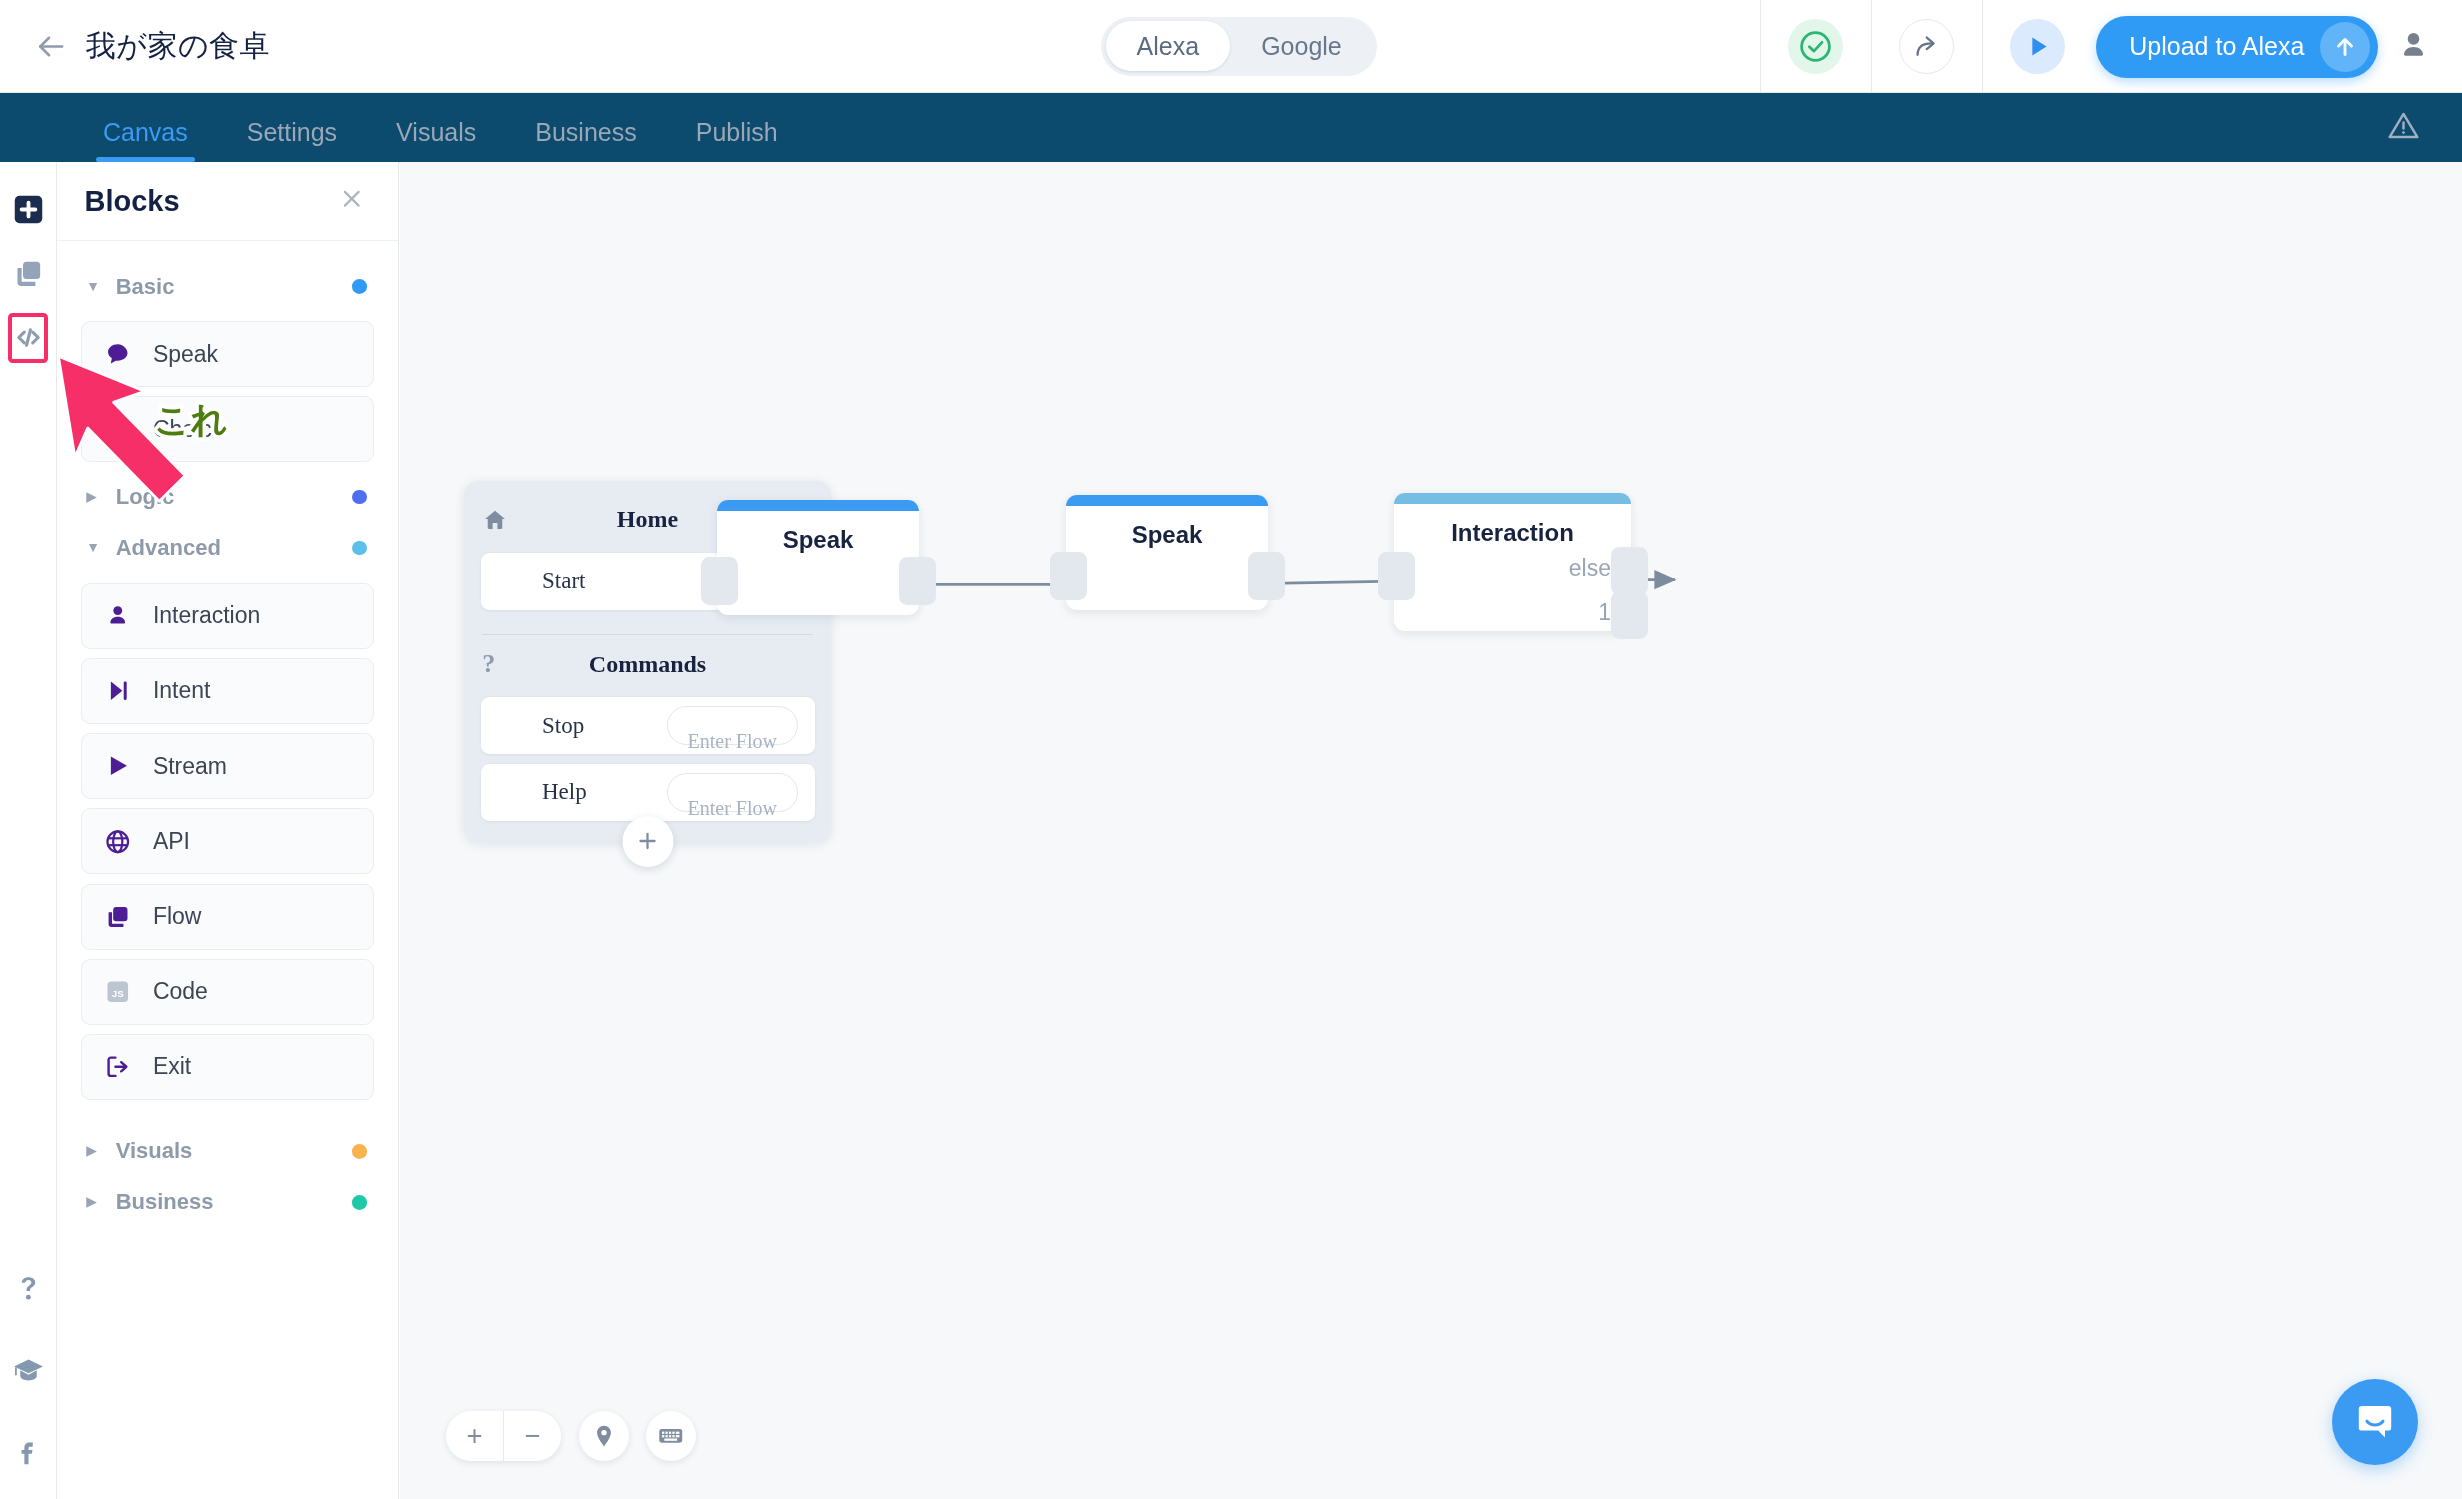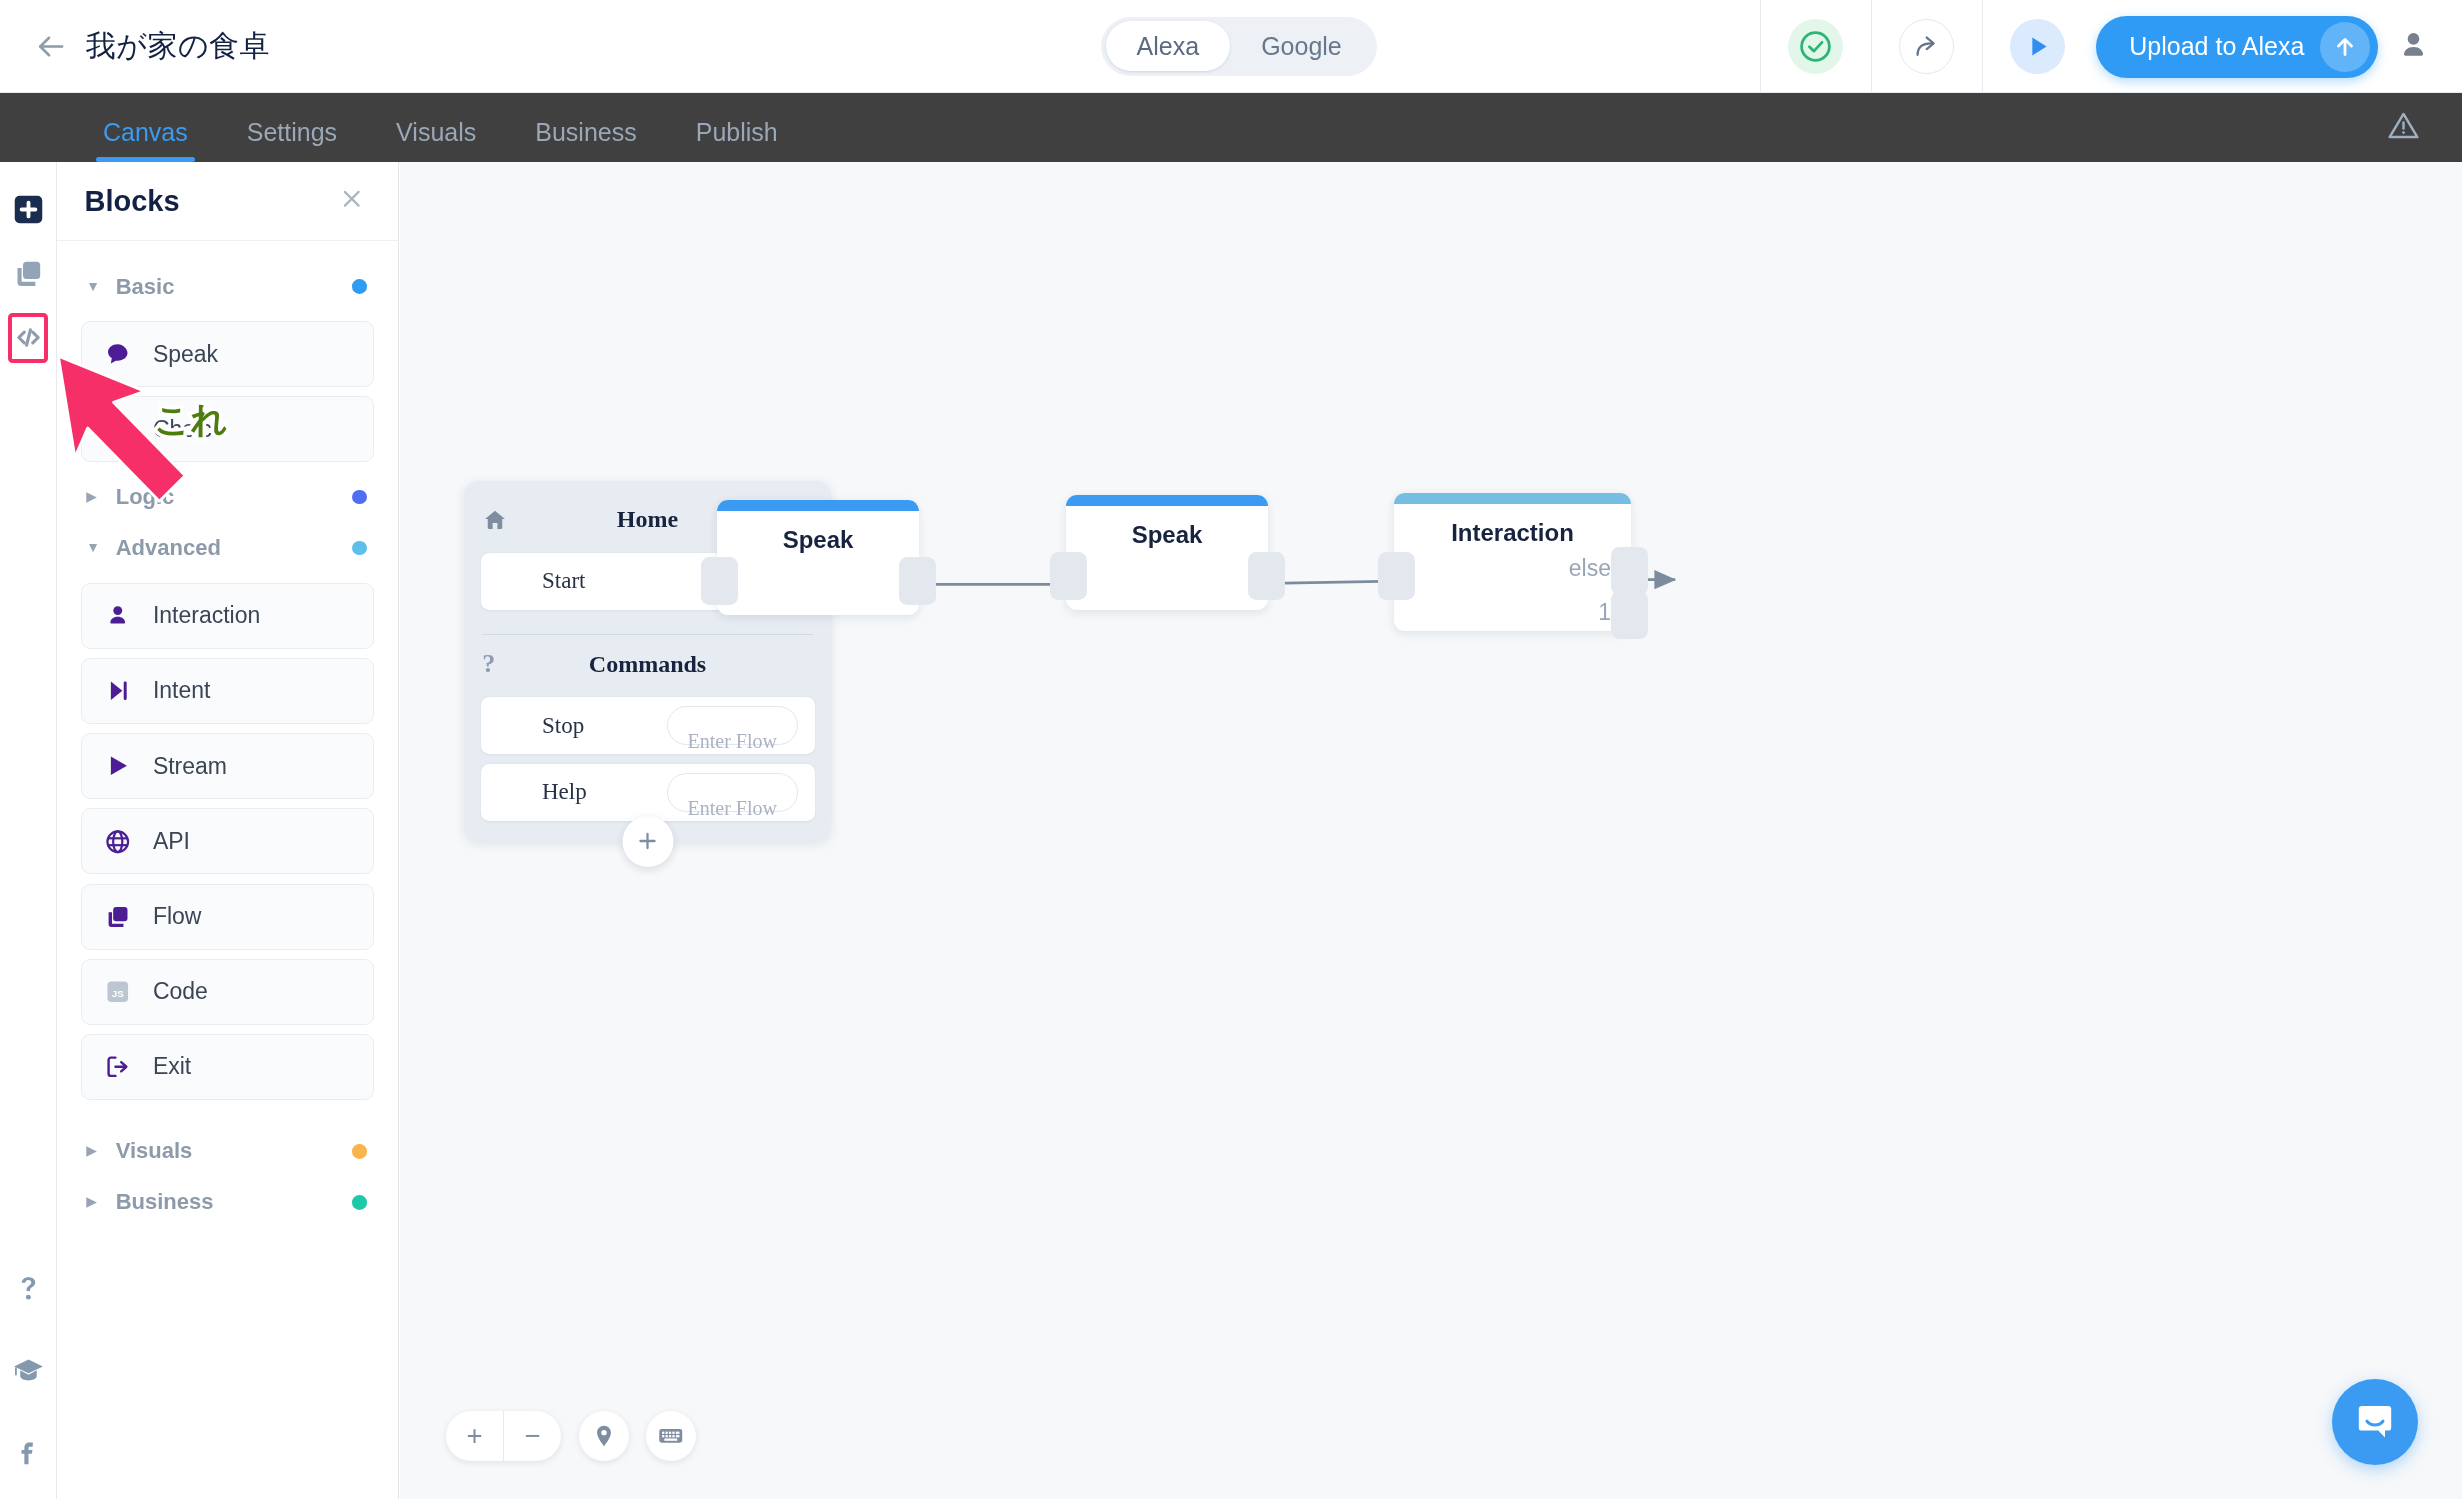--- a/index.html
+++ b/index.html
@@ -52,21 +52,21 @@
   .upload-label { font-size: 25px; font-weight: 400; margin-right: 16px; white-space: nowrap; }
   .upload-icon-wrap {
     width: 50px; height: 50px; border-radius: 50%; background: #62b4f8;
     display: flex; align-items: center; justify-content: center;
   }
   .avatar-btn { margin-right: 31px; color: #77808c; cursor: pointer; }
 
   
   .tabbar {
     position: absolute; left: 0; top: 93px; width: 2462px; height: 70px;
-    background: #404040; border-bottom: 0.9px solid #e7ebef; display: flex; align-items: flex-end;
+    background: #0c4a6e; border-bottom: 0.9px solid #e7ebef; display: flex; align-items: flex-end;
   }
   .tab {
     font-size: 25px; color: #9aa7b6; padding: 0 0 14.7px 0; margin-right: 59px;
     cursor: pointer; position: relative; white-space: nowrap;
   }
   .tab:first-child { margin-left: 103px; }
   .tab.active { color: #3b9bf3; }
   .tab.active::after {
     content: ""; position: absolute; left: -7.3px; right: -7.3px; bottom: 0;
     height: 4.6px; background: #3b9bf3; border-radius: 2.8px;

